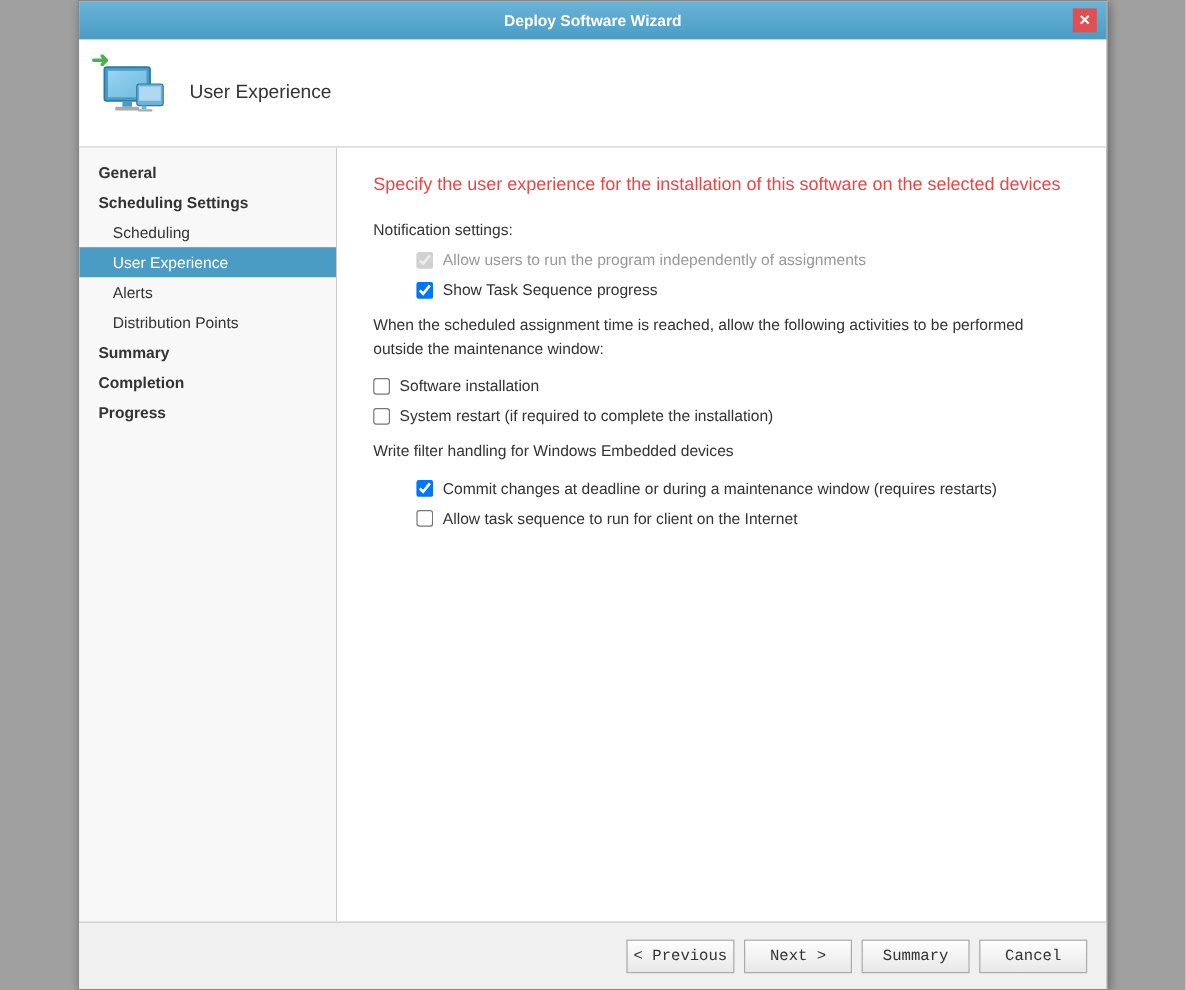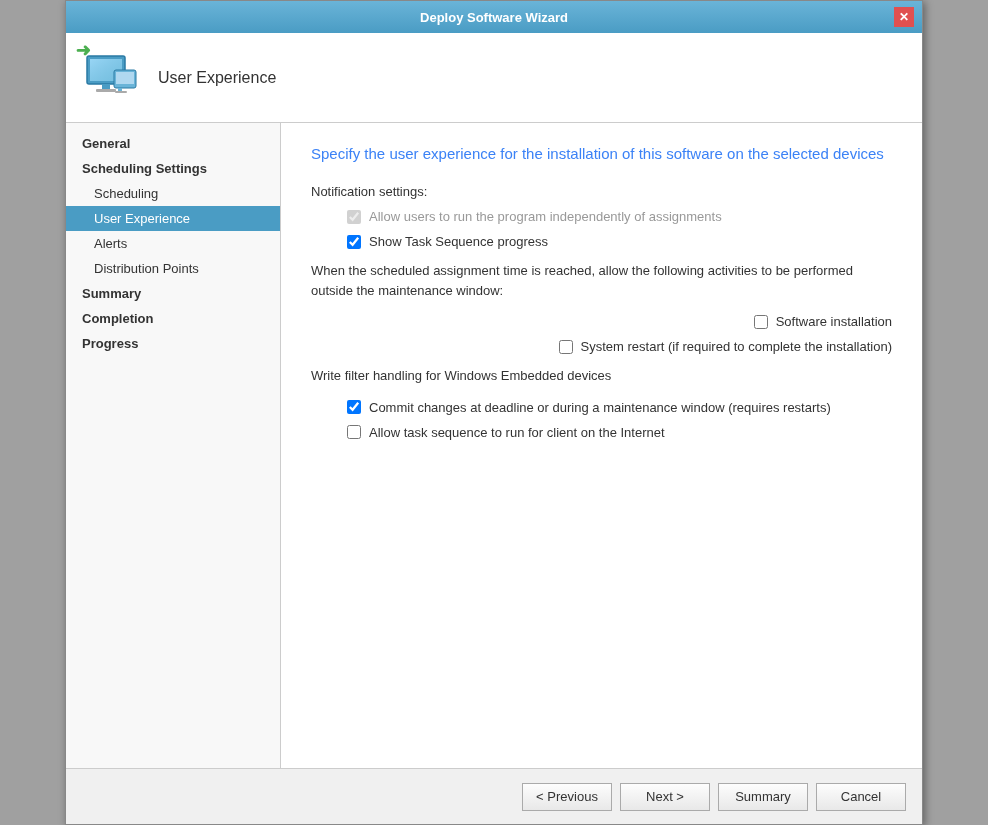--- a/index.html
+++ b/index.html
@@ -103,21 +103,21 @@
       font-weight: 600;
     }
     
     .main-content {
       flex: 1;
       padding: 20px 30px;
       overflow-y: auto;
       background: white;
     }
     .main-title {
-      color: #3b82f6;
+      color: #ef4444;
       font-size: 15px;
       font-weight: 400;
       margin-bottom: 20px;
       line-height: 1.4;
     }
     .section-label {
       font-size: 13px;
       color: #333;
       margin-bottom: 10px;
       font-weight: 400;
@@ -125,21 +125,20 @@
     .checkbox-row {
       display: flex;
       align-items: center;
       margin-bottom: 10px;
       margin-left: 0;
     }
     .checkbox-row.indented {
       margin-left: 36px;
     }
     .checkbox-row.double-indented {
-      justify-content: flex-end;
     }
     .checkbox-row input[type="checkbox"] {
       margin-right: 8px;
       width: 14px;
       height: 14px;
       cursor: pointer;
     }
     .checkbox-row label {
       font-size: 13px;
       color: #333;
@@ -179,21 +178,21 @@
     }
     .btn {
       min-width: 90px;
       height: 28px;
       padding: 0 0;
       font-size: 13px;
       cursor: pointer;
       border: 1px solid #aaa;
       background: linear-gradient(to bottom, #fdfdfd, #e8e8e8);
       color: #333;
-      font-family: Liberation Sans, sans-serif;
+      font-family: Liberation Mono, monospace;
     }
     
     .green-arrow {
       color: #4caf50;
       font-size: 18px;
       font-weight: bold;
       position: absolute;
       left: 10px;
       top: 38px;
     }

